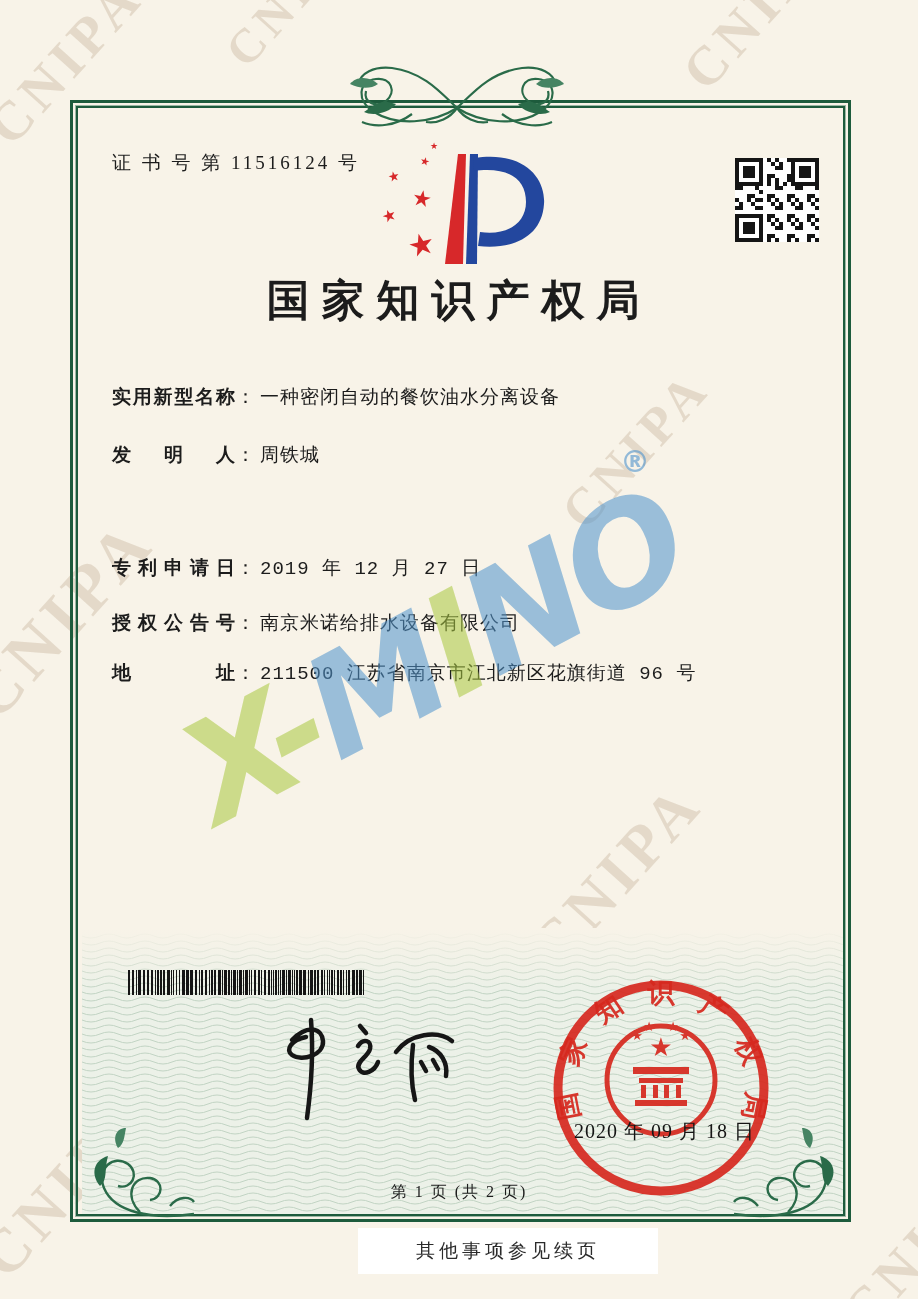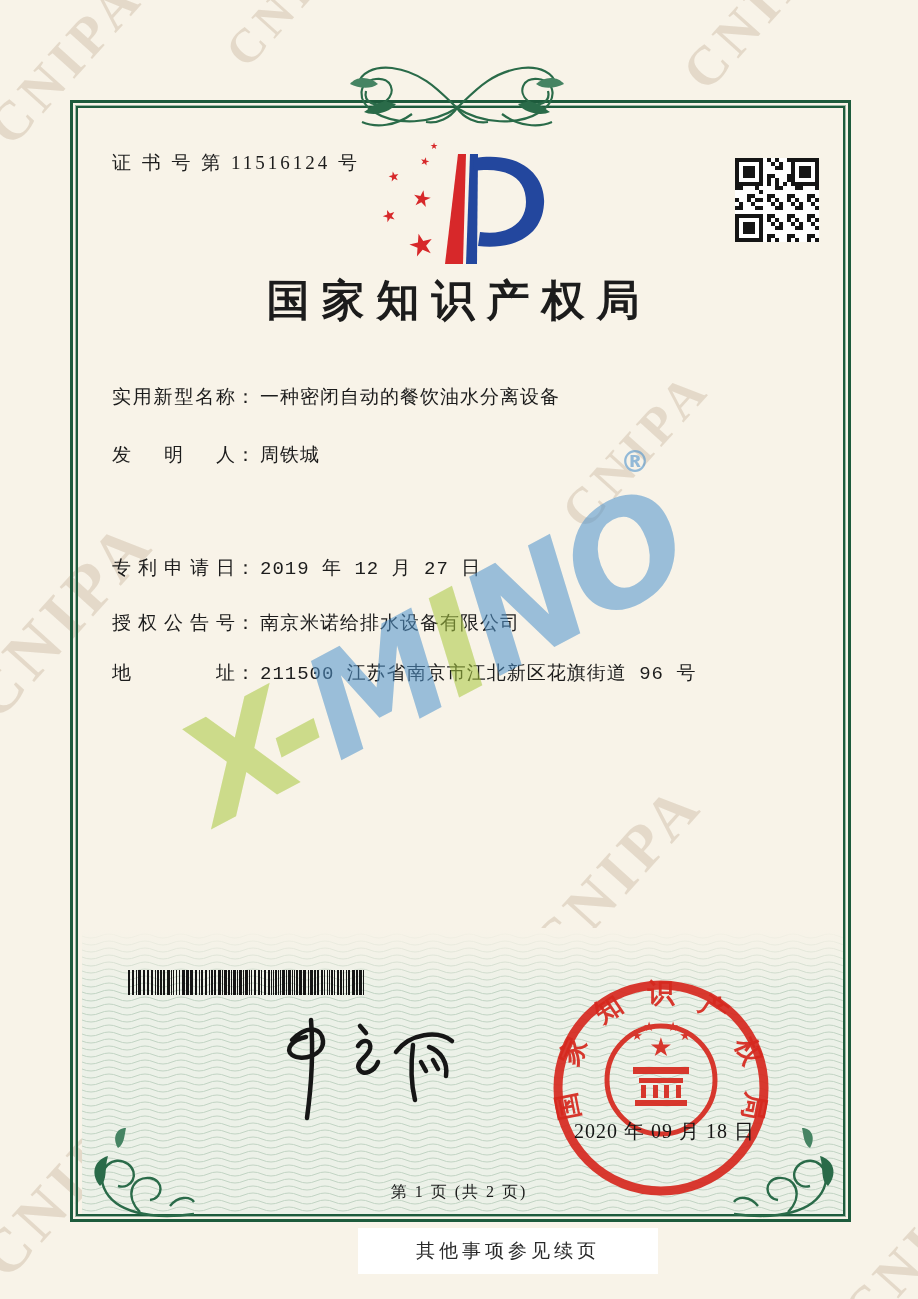--- a/index.html
+++ b/index.html
@@ -22,21 +22,21 @@
   
   .certno{position:absolute;left:112px;top:150px;font-size:19px;letter-spacing:3px;z-index:3;}
   .logo{position:absolute;left:368px;top:146px;width:190px;height:125px;z-index:3;}
   .star{position:absolute;color:#d7282a;z-index:3;line-height:1;}
   .qr{position:absolute;left:735px;top:158px;width:84px;height:84px;background:#fff;z-index:3;}
   .qr i{position:absolute;width:4px;height:4px;background:#151515;}
   .title{position:absolute;left:0;top:272px;width:918px;text-align:center;font-size:43px;
          font-weight:bold;letter-spacing:12px;z-index:3;}
   
   .frow{position:absolute;left:112px;font-size:19px;letter-spacing:1px;z-index:3;white-space:nowrap;}
-  .flabel{display:inline-block;width:124px;text-align:justify;text-align-last:justify;vertical-align:bottom;}
+  .flabel{display:inline-block;width:124px;text-align:justify;text-align-last:justify;vertical-align:bottom;font-weight:bold;}
   .glabel{display:inline-block;width:116px;text-align:justify;text-align-last:justify;vertical-align:bottom;}
   .fval{padding-left:4px;font-family:Liberation Mono, monospace;}
   .grant{margin-left:56px;}
   
   .paras{position:absolute;left:112px;top:756px;width:700px;z-index:3;}
   .paras p{margin:0;font-size:17.5px;line-height:26px;letter-spacing:1px;text-indent:2em;text-align:justify;}
   
   .panel{position:absolute;left:82px;top:928px;width:763px;height:288px;background:#ecf1e8;z-index:2;}
   .panel-fade{position:absolute;left:0;top:0;right:0;height:62px;
               background:linear-gradient(#f8f3e8,rgba(248,243,232,0));}

